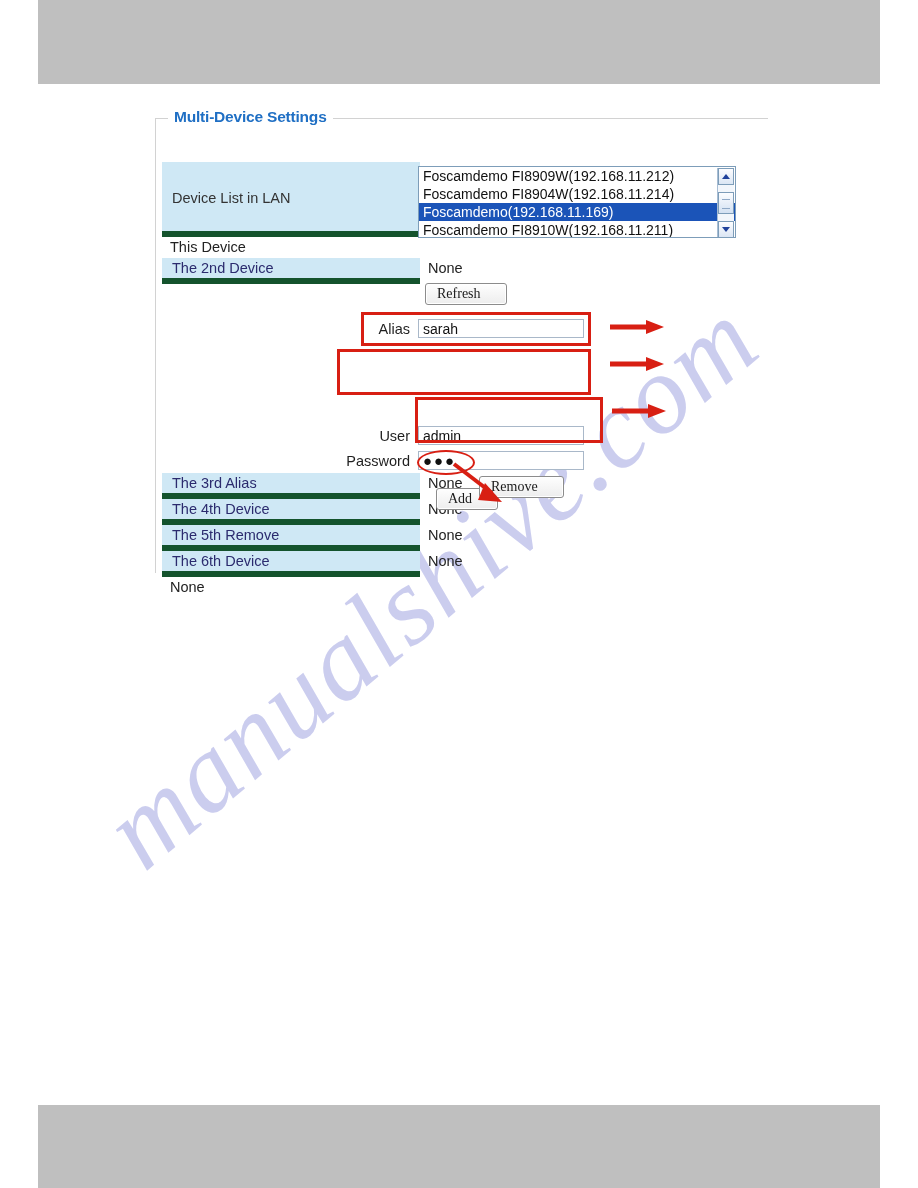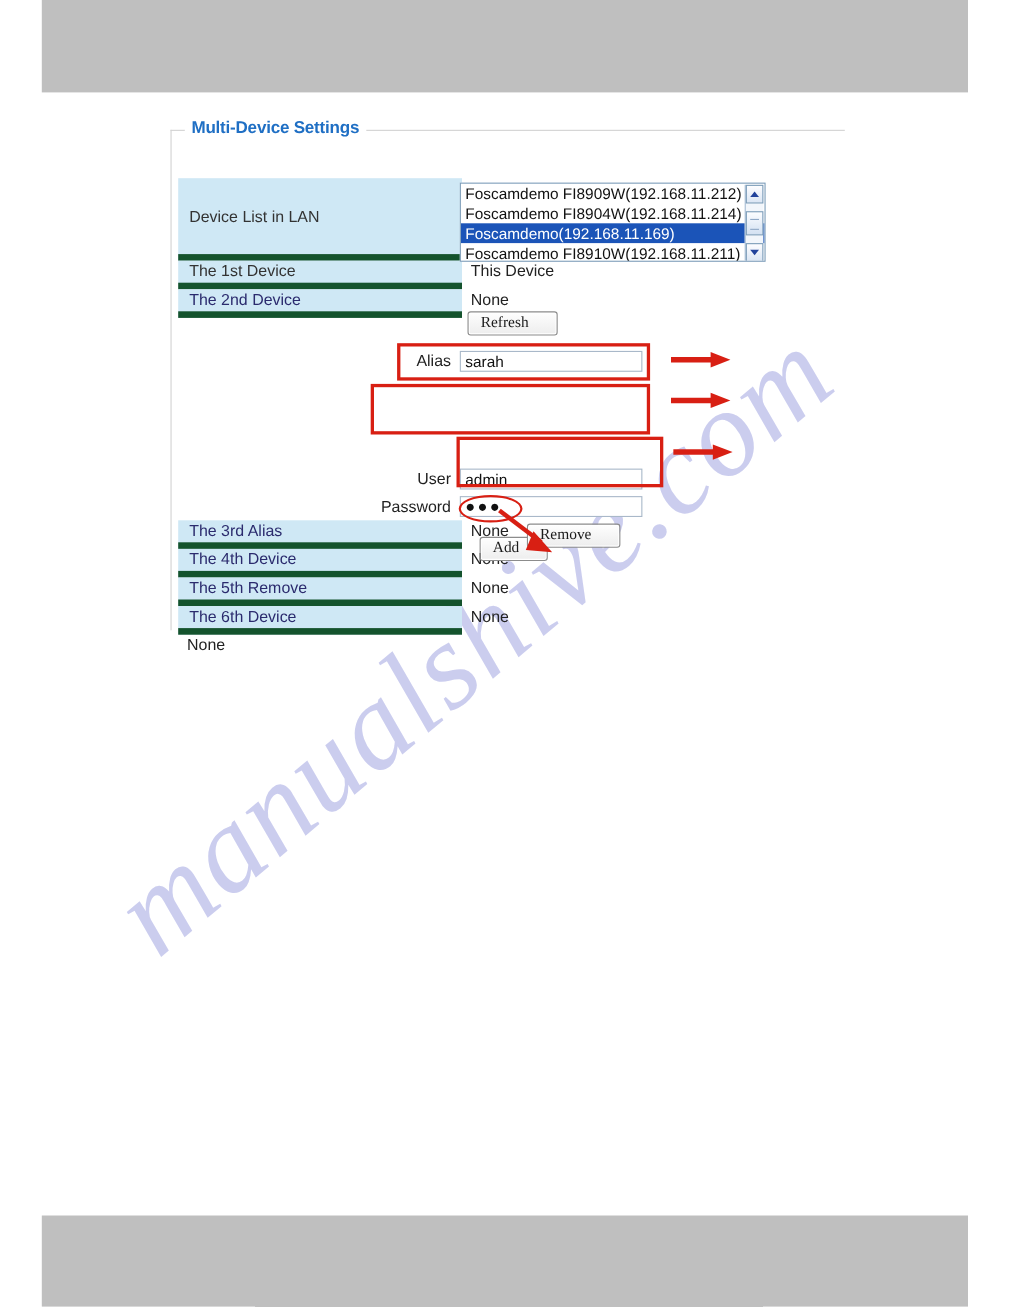--- a/index.html
+++ b/index.html
@@ -114,21 +114,21 @@
   .listbox-wrap {
     position: absolute;
     left: 418px;
     top: 166px;
     width: 318px;
     height: 72px;
   }
   .listbox {
     position: absolute;
     left: 0; top: 0;
-    width: 278px; height: 72px;
+    width: 318px; height: 72px;
     border: 1px solid #7d9db9;
     background: #ffffff;
     box-sizing: border-box;
     overflow: hidden;
   }
   .listbox .opt {
     height: 18px;
     line-height: 18px;
     font-size: 14px;
     color: #111111;
@@ -295,21 +295,20 @@
   </div>
 
   <div class="rows-top">
 
     <div class="srow">
       <div class="label-cell tall">Device List in LAN</div>
       <div class="value-cell">&nbsp;</div>
     </div>
 
     <div class="srow">
-      <div class="label-cell plain">The 1st Device</div>
       <div class="value-cell">This Device</div>
     </div>
 
     <div class="srow">
       <div class="label-cell">The 2nd Device</div>
       <div class="value-cell">None</div>
     </div>
 
   </div>
 

